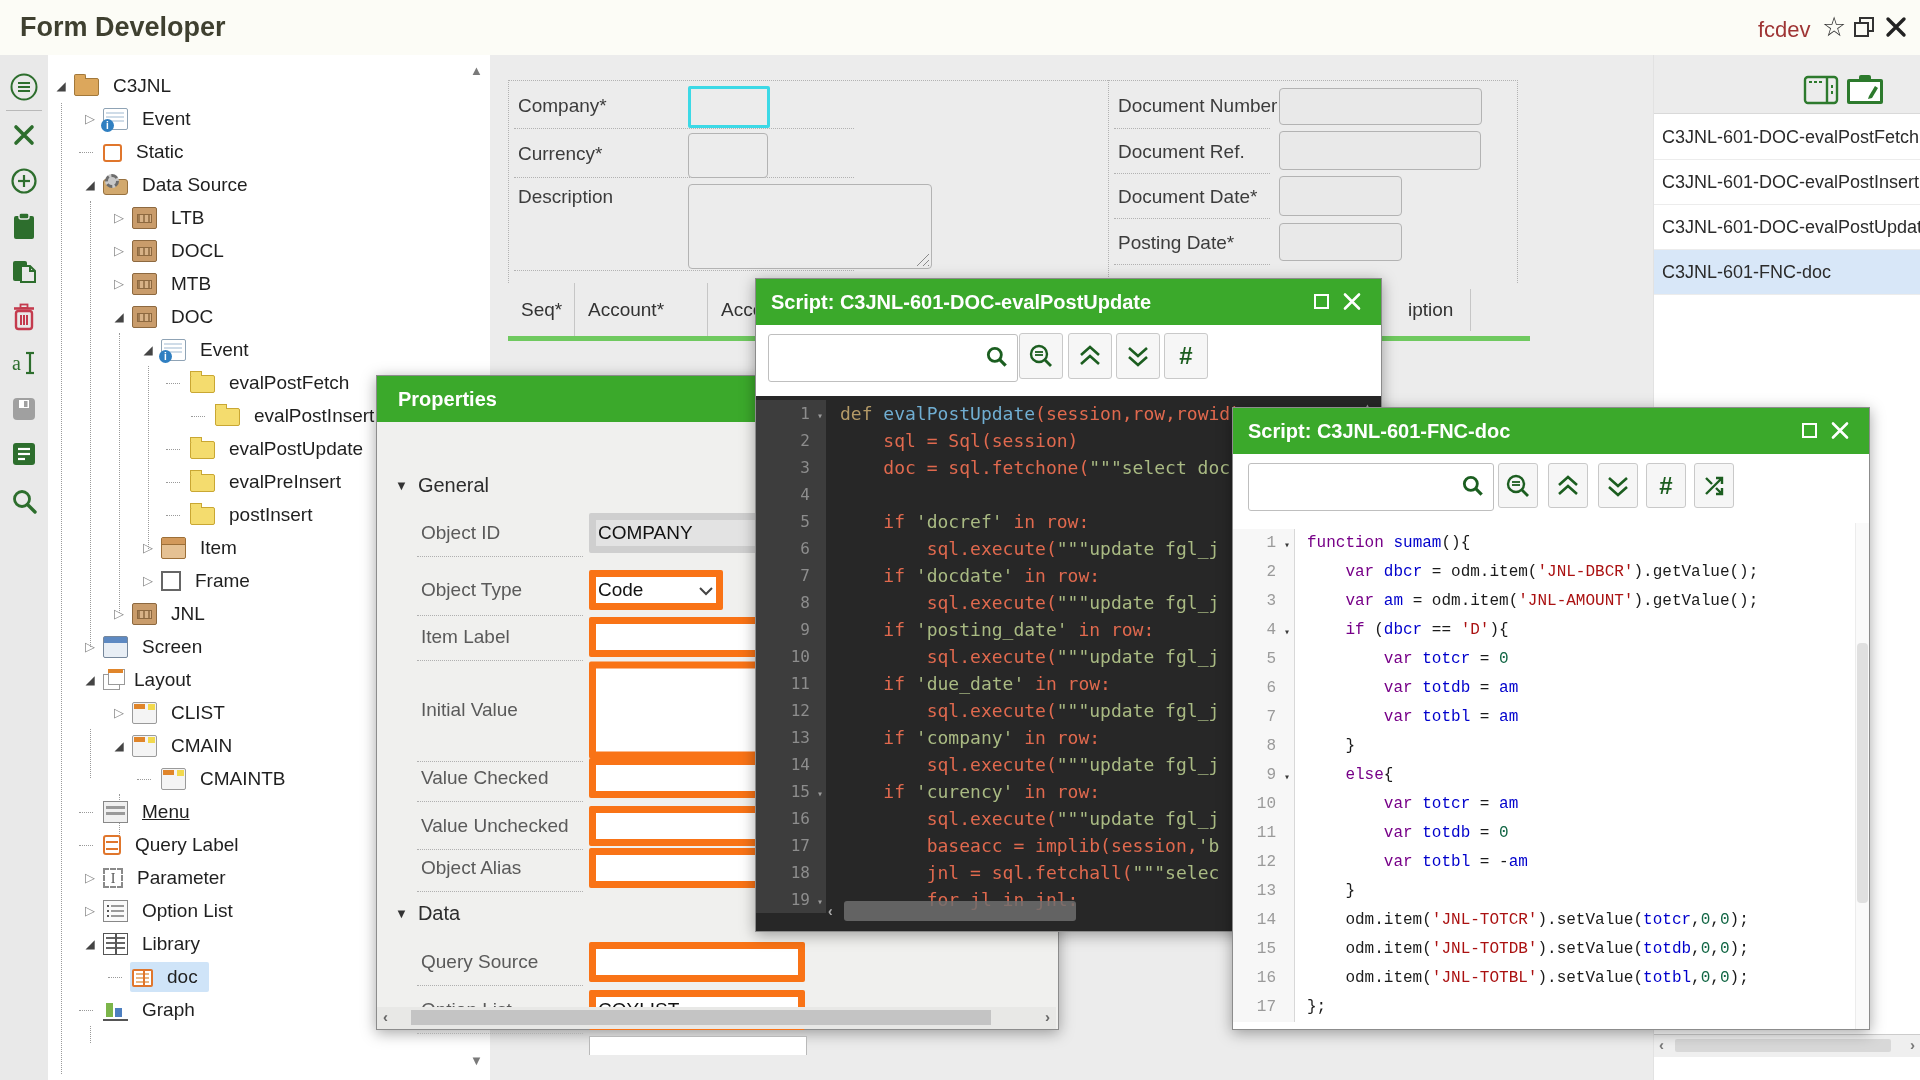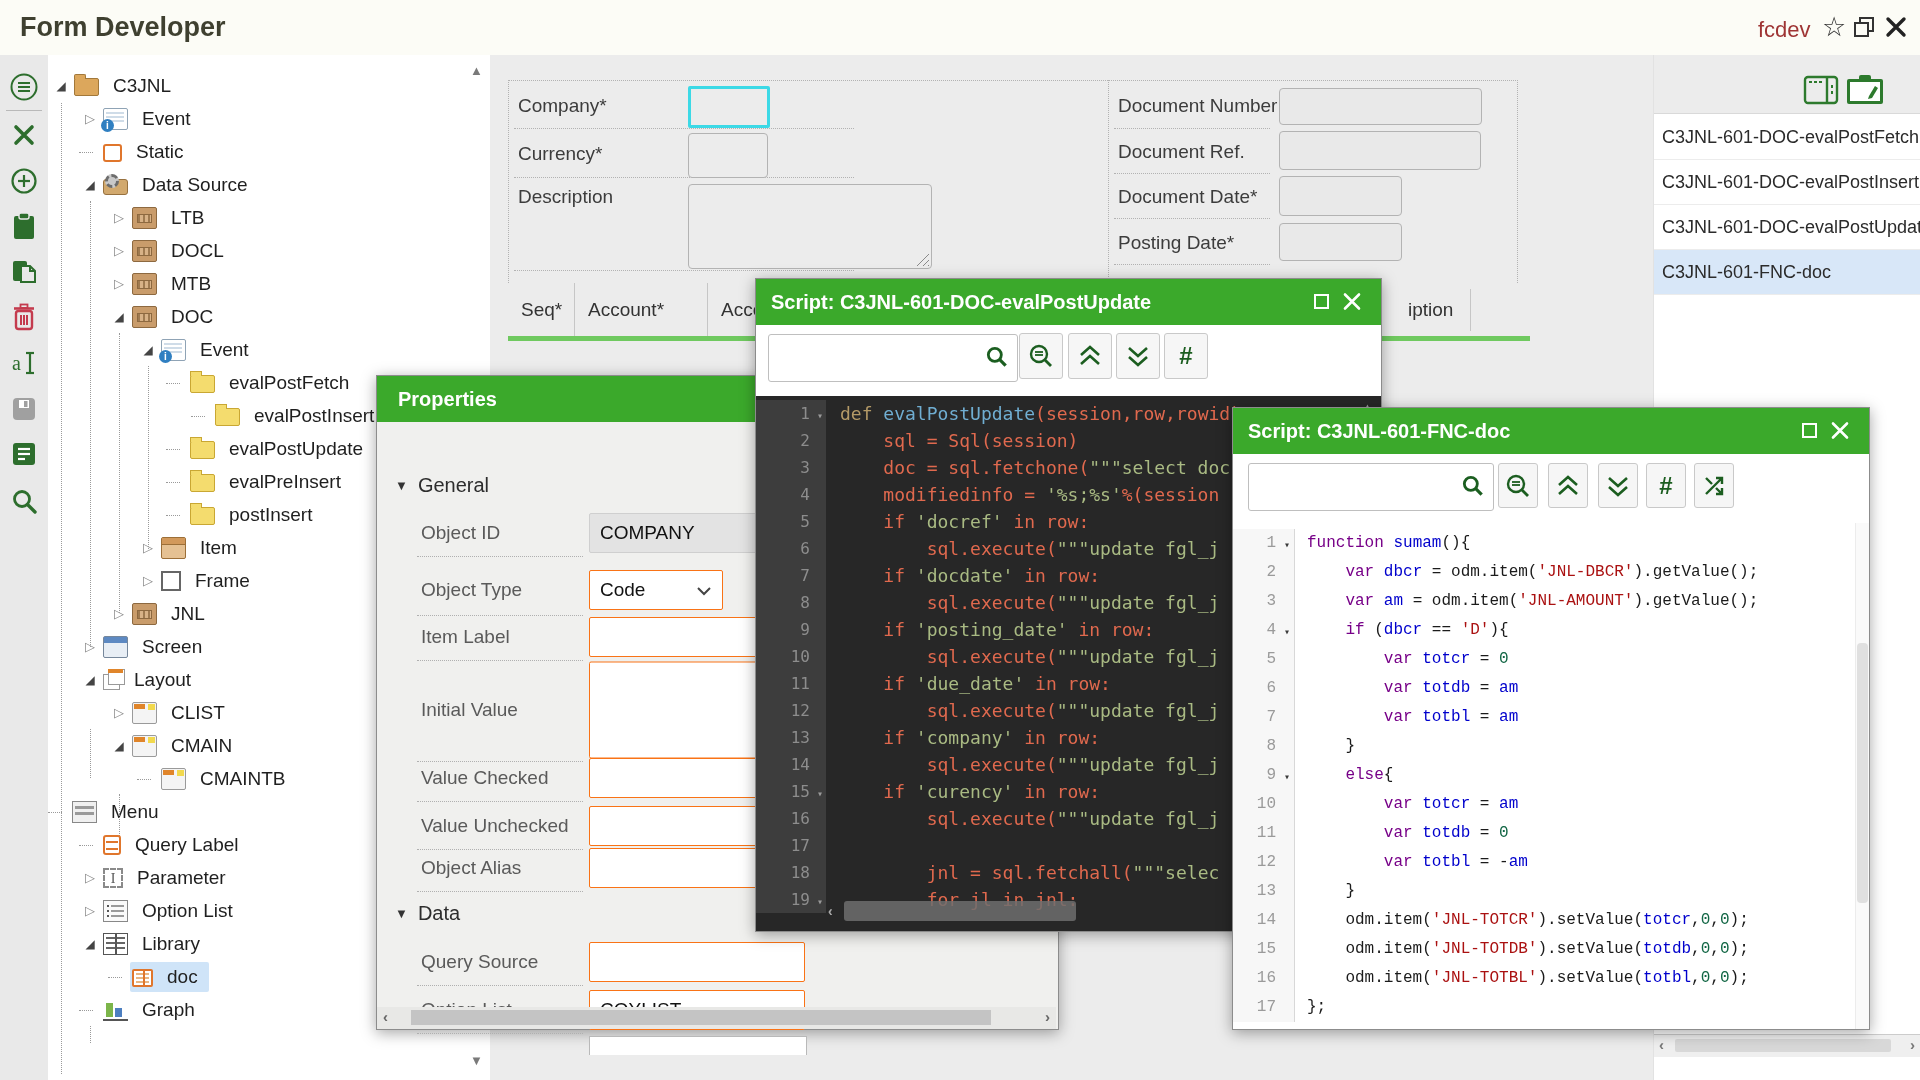--- a/index.html
+++ b/index.html
@@ -115,21 +115,21 @@
   .tbtn{position:absolute;background:#f6f6f6;border:1px solid #c9c9c9;border-radius:3px;display:flex;align-items:center;justify-content:center;cursor:pointer;box-sizing:border-box;}
   .tbtn .hashg{font-size:24px;font-weight:bold;color:#1c5e20;}
 
   
   #prop-body{position:absolute;left:0;top:46px;right:0;bottom:0;background:#f0f0ee;}
   .sec-hdr{position:absolute;left:18px;font-size:20px;color:#2d2d2d;display:flex;align-items:center;}
   .sec-arr{font-size:13px;color:#333;margin-right:10px;}
   .prow{position:absolute;left:0;width:660px;}
   .plabel{position:absolute;left:44px;top:50%;transform:translateY(-50%);font-size:19px;color:#5a5a5a;}
   .pdot{position:absolute;left:40px;bottom:-2px;width:166px;border-bottom:1px dotted #b0b0b0;}
-  .pinput{position:absolute;left:212px;top:50%;transform:translateY(-50%);width:216px;height:40px;background:#fff;border:1px solid #f97316;border-radius:2px;font-size:19px;color:#111;padding:0 10px;box-sizing:border-box;display:flex;align-items:center;}
+  .pinput{position:absolute;left:212px;top:50%;transform:translateY(-50%);width:216px;height:40px;background:#fff;border:7px solid #f97316;border-radius:2px;font-size:19px;color:#111;padding:0 2px;box-sizing:border-box;display:flex;align-items:center;}
   .pinput.ro{background:#e3e3e3;border-color:#cfcfcf;}
   .psel{width:134px;justify-content:space-between;cursor:pointer;}
   .pta{height:97px;align-items:flex-start;}
   #prop-hscroll{position:absolute;left:0;bottom:0;width:679px;height:22px;background:#e8e8e6;}
   #prop-hthumb{position:absolute;left:34px;top:3px;width:580px;height:15px;background:#c4c4c4;}
   #prop-sliver{position:absolute;left:212px;top:614px;width:216px;height:18px;background:#fff;border:1px solid #b9b9b9;border-bottom:none;}
 
   
   .codearea{position:absolute;left:0;right:0;bottom:0;overflow:hidden;}
   .cl{display:flex;white-space:pre;}
@@ -410,21 +410,21 @@
           <span class="tlabel">CMAIN</span>
         </span>
       </div>
       <div class="trow" style="padding-left: 89px;">
         <span class="arr none"></span>
         <span class="selwrap">
           <span class="ic ic-page"></span>
           <span class="tlabel">CMAINTB</span>
         </span>
       </div>
-      <div class="trow" style="">
+      <div class="trow" style="padding-left: 31px; text-decoration: underline;">
         <span class="arr none"></span>
         <span class="selwrap">
           <span class="ic ic-menu"></span>
           <span class="tlabel">Menu</span>
         </span>
       </div>
       <div class="trow" style="padding-left: 31px;">
         <span class="arr none"></span>
         <span class="selwrap">
           <span class="ic ic-querygroup"></span>
@@ -679,34 +679,34 @@
           </div>
           <div class="tbtn" style="left: 408px; top: 8px; width: 44px; height: 46px;">
             <span class="hashg">#</span>
           </div>
         </div>
     </div>
     <div class="codearea d-ed" id="s1-code" style="top:117px;padding-top:4px;">
         <div class="cl"><span class="gut">1<span class="fold">▾</span></span><span class="ct"><span class="tk-d">def </span><span class="tk-f">evalPostUpdate</span><span class="tk-p">(session,row,rowid):</span></span></div>
         <div class="cl"><span class="gut">2</span><span class="ct"><span class="tk-p">    sql = Sql(session)</span></span></div>
         <div class="cl"><span class="gut">3</span><span class="ct"><span class="tk-p">    doc = sql.fetchone(</span><span class="tk-s">"""select doc</span></span></div>
-        <div class="cl"><span class="gut">4</span><span class="ct"><span class="tk-p">    modifiedinfo = </span><span class="tk-s">'%s;%s'</span><span class="tk-p">%(session</span></span></div>
+        <div class="cl"><span class="gut">4</span></div>
         <div class="cl"><span class="gut">5</span><span class="ct"><span class="tk-p">    if </span><span class="tk-s">'docref'</span><span class="tk-p"> in row:</span></span></div>
         <div class="cl"><span class="gut">6</span><span class="ct"><span class="tk-p">        sql.execute(</span><span class="tk-s">"""update fgl_j</span></span></div>
         <div class="cl"><span class="gut">7</span><span class="ct"><span class="tk-p">    if </span><span class="tk-s">'docdate'</span><span class="tk-p"> in row:</span></span></div>
         <div class="cl"><span class="gut">8</span><span class="ct"><span class="tk-p">        sql.execute(</span><span class="tk-s">"""update fgl_j</span></span></div>
         <div class="cl"><span class="gut">9</span><span class="ct"><span class="tk-p">    if </span><span class="tk-s">'posting_date'</span><span class="tk-p"> in row:</span></span></div>
         <div class="cl"><span class="gut">10</span><span class="ct"><span class="tk-p">        sql.execute(</span><span class="tk-s">"""update fgl_j</span></span></div>
         <div class="cl"><span class="gut">11</span><span class="ct"><span class="tk-p">    if </span><span class="tk-s">'due_date'</span><span class="tk-p"> in row:</span></span></div>
         <div class="cl"><span class="gut">12</span><span class="ct"><span class="tk-p">        sql.execute(</span><span class="tk-s">"""update fgl_j</span></span></div>
         <div class="cl"><span class="gut">13</span><span class="ct"><span class="tk-p">    if </span><span class="tk-s">'company'</span><span class="tk-p"> in row:</span></span></div>
         <div class="cl"><span class="gut">14</span><span class="ct"><span class="tk-p">        sql.execute(</span><span class="tk-s">"""update fgl_j</span></span></div>
         <div class="cl"><span class="gut">15<span class="fold">▾</span></span><span class="ct"><span class="tk-p">    if </span><span class="tk-s">'curency'</span><span class="tk-p"> in row:</span></span></div>
         <div class="cl"><span class="gut">16</span><span class="ct"><span class="tk-p">        sql.execute(</span><span class="tk-s">"""update fgl_j</span></span></div>
-        <div class="cl"><span class="gut">17</span></div>
+        <div class="cl"><span class="gut">17</span><span class="ct"><span class="tk-p">        baseacc = implib(session,</span><span class="tk-s">'b</span></span></div>
         <div class="cl"><span class="gut">18</span><span class="ct"><span class="tk-p">        jnl = sql.fetchall(</span><span class="tk-s">"""selec</span></span></div>
         <div class="cl"><span class="gut">19<span class="fold">▾</span></span><span class="ct"><span class="tk-p">        for jl in jnl:</span></span></div>
       </div>
     <div id="s1-hthumb"></div>
     <div id="s1-harrow">‹</div>
     <div id="s1-vcaret">▲</div>
   </div>
 
   <div class="fwin" id="script2" style="left:1232px;top:407px;width:636px;height:621px;z-index:30;">
     <div class="titlebar">

